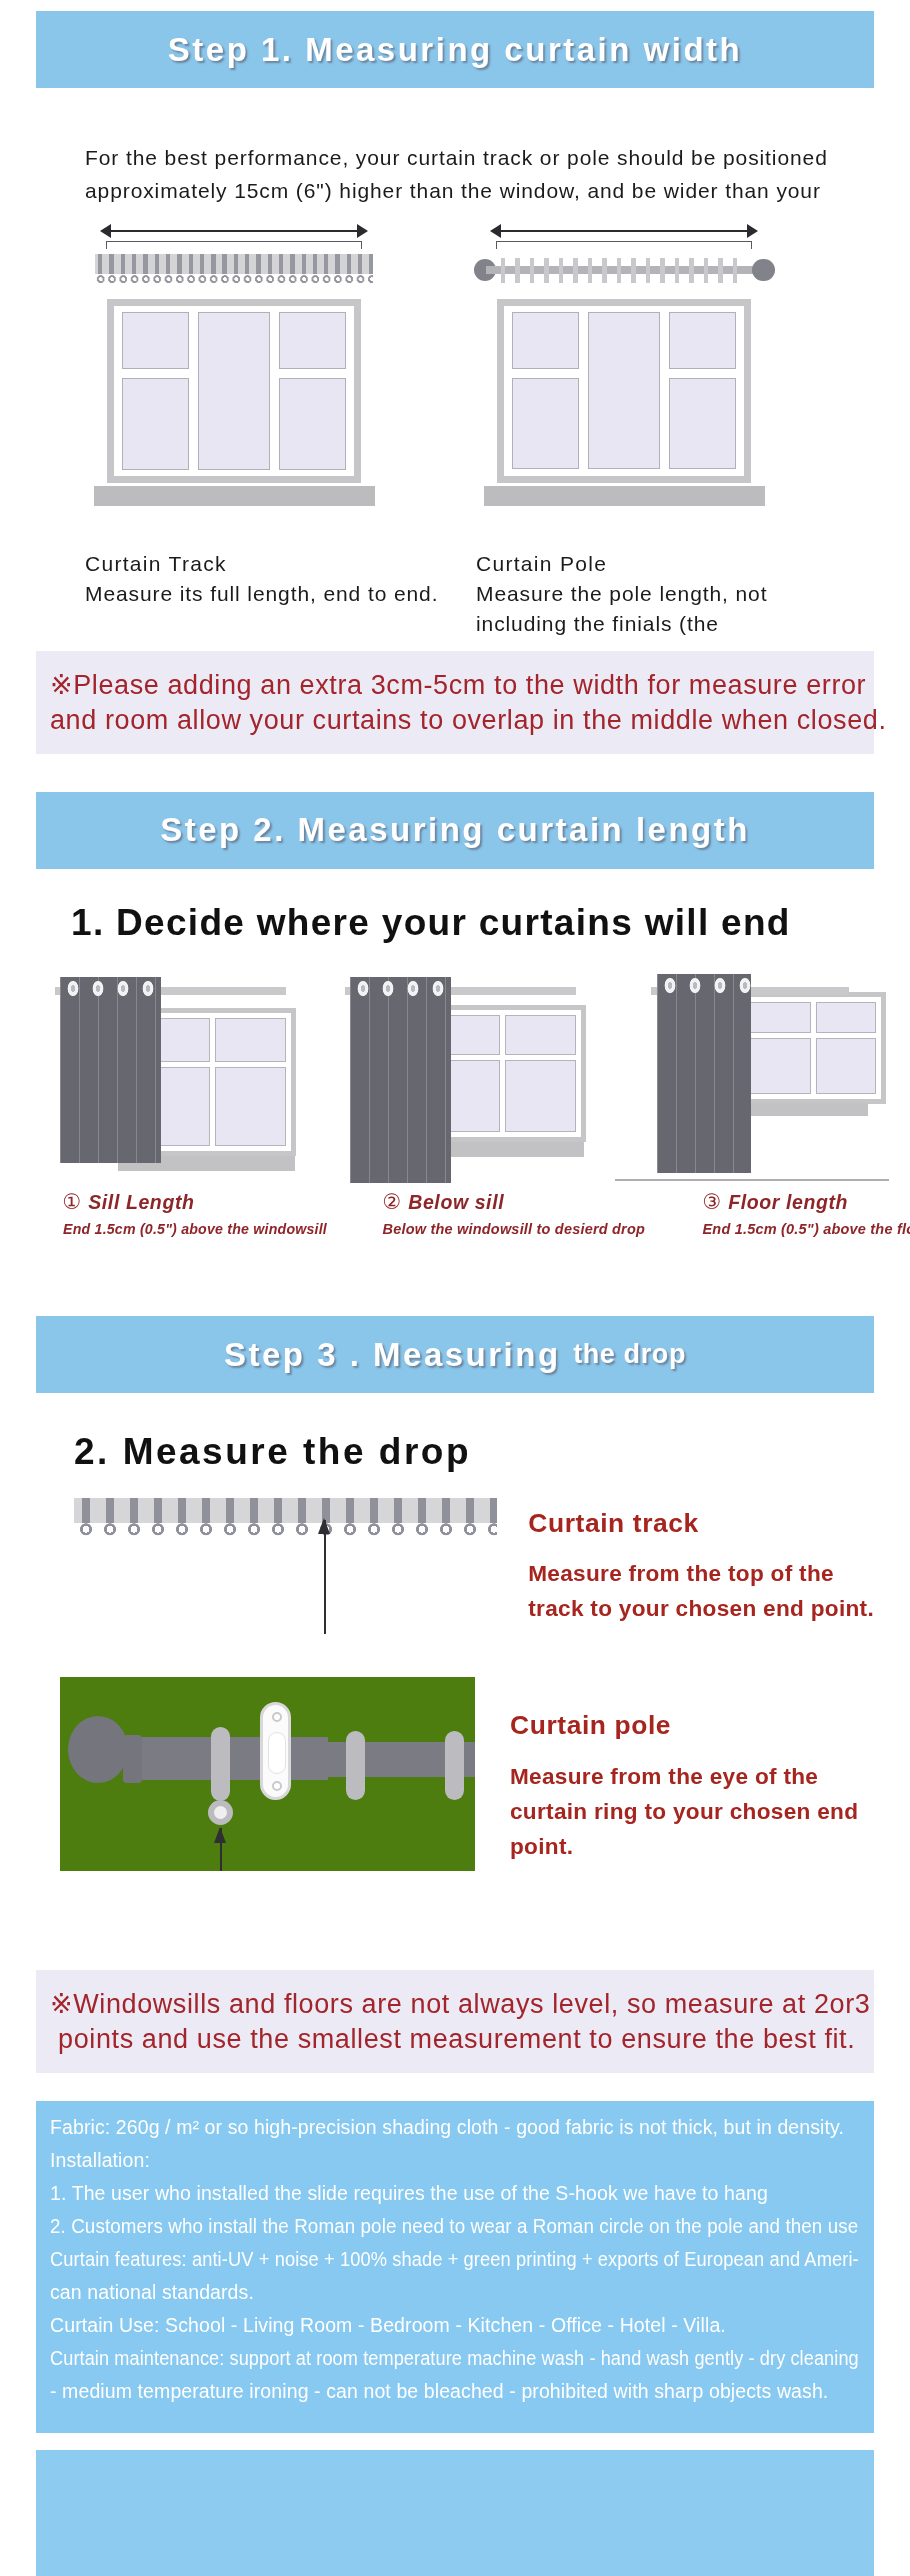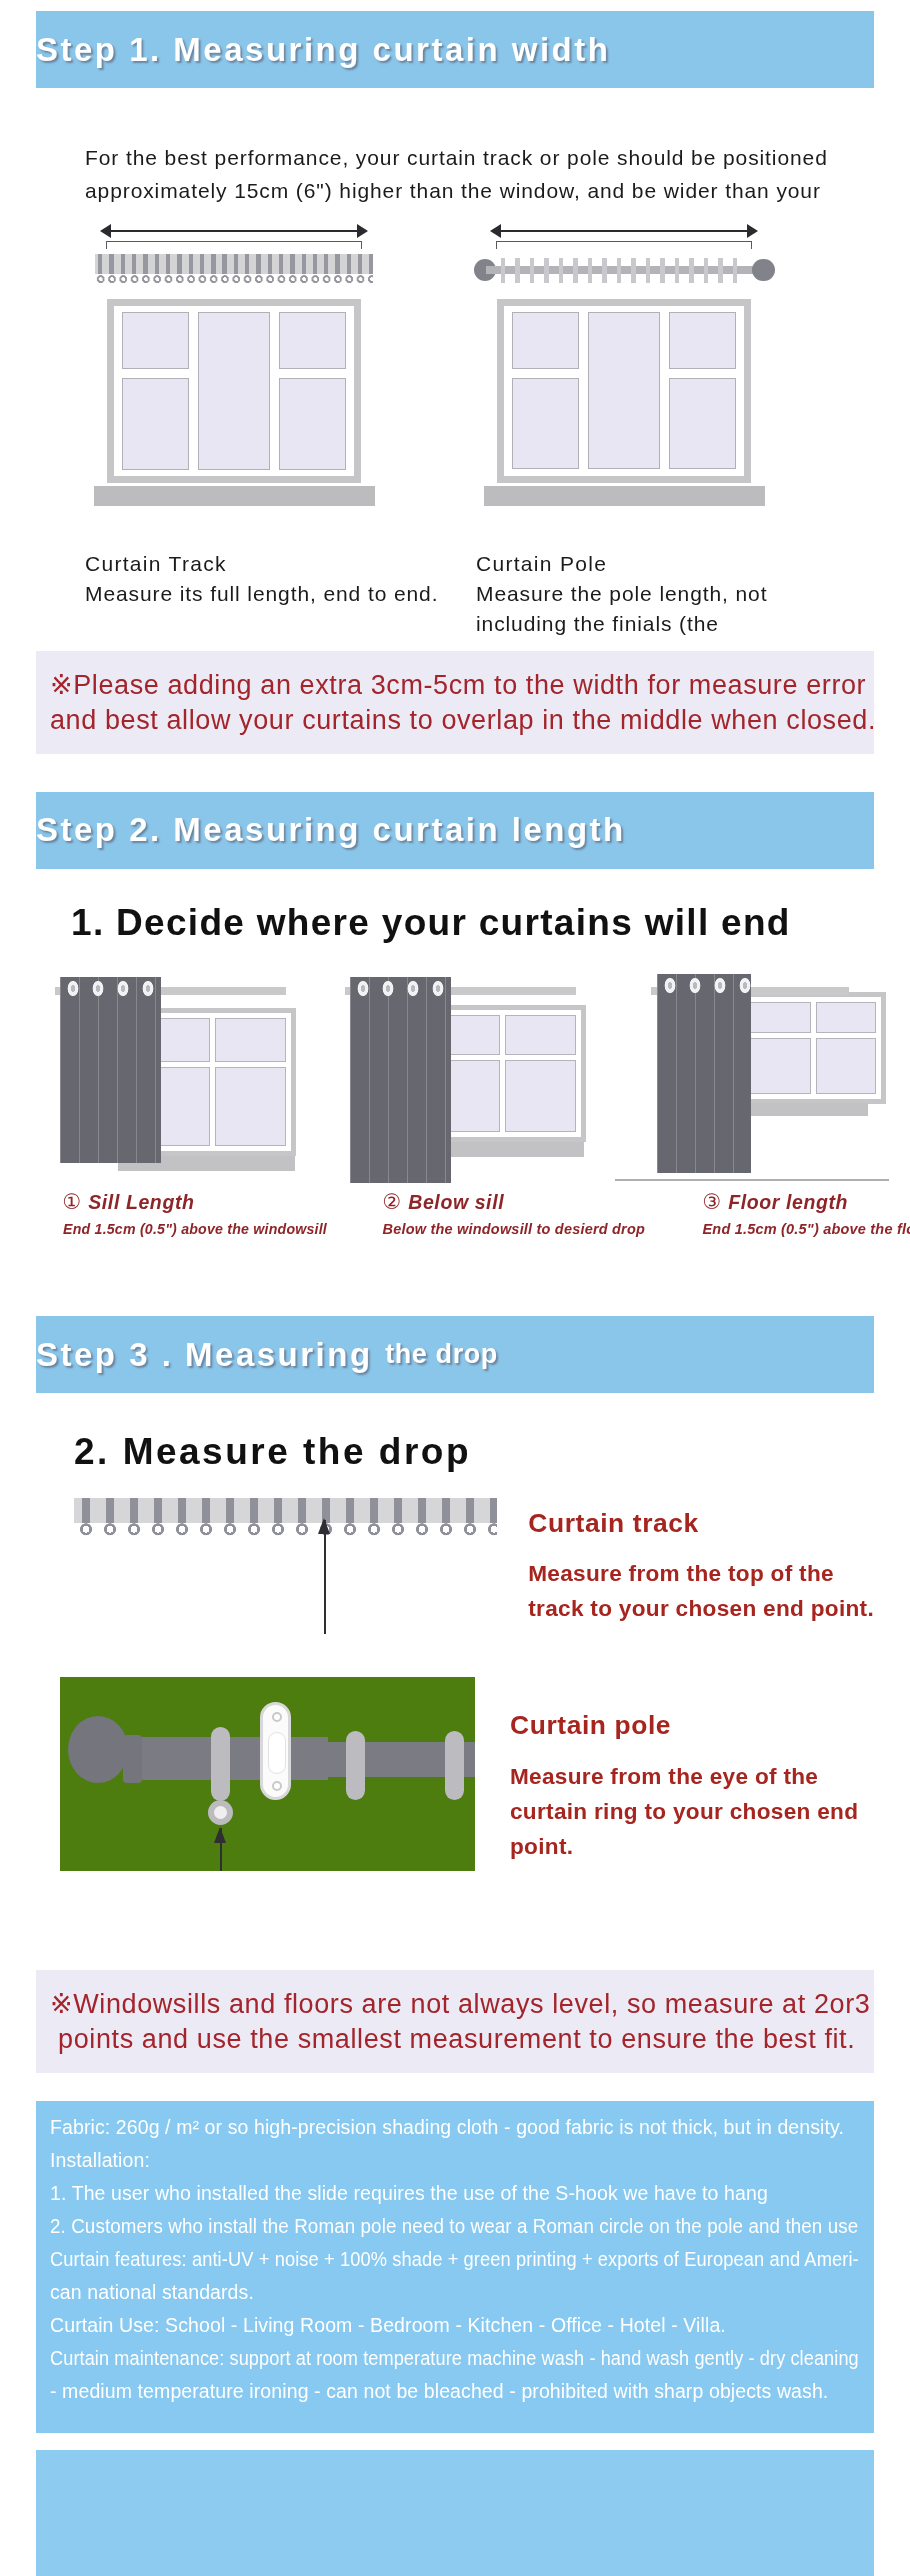--- a/index.html
+++ b/index.html
@@ -6,21 +6,21 @@
     --band-blue:#8ac5ea; --info-blue:#87c9f0; --bottom-blue:#8dcbf0;
     --note-pink:#ecebf5; --note-red:#a3242b; --accent-red:#a6251f;
     --label-red:#8e2528; --text-dark:#1b1b1b;
   }
   *{box-sizing:border-box;margin:0;padding:0;}
   html,body{background:#ffffff;}
   body{font-family:"Liberation Sans","DejaVu Sans",sans-serif;}
   #page{position:relative;width:910px;height:2576px;background:#fff;overflow:hidden;padding:11.3px 36px 0;}
 
   
-  .band{height:77px;background:var(--band-blue);display:flex;align-items:center;}
+  .band{height:77px;background:var(--band-blue);display:flex;align-items:center;justify-content:center;}
   .band-text{color:#fff;font-size:33px;font-weight:bold;letter-spacing:2.5px;
     text-shadow:1.9px 1.9px 1.9px rgba(80,80,95,.55);white-space:pre;}
   .band-sub{font-size:27px;letter-spacing:0.6px;margin-left:12.6px;}
 
   
   .intro{margin:53px 0 0 49px;width:748px;}
   .text-line{display:block;white-space:pre;}
   .intro .text-line{font-size:21px;color:var(--text-dark);letter-spacing:0.9px;line-height:33px;font-weight:500;}
 
   
@@ -206,21 +206,21 @@
     </div>
     <div class="caption-col">
       <div class="caption-title">Curtain Pole</div>
       <span class="text-line">Measure the pole length, not</span>
       <span class="text-line">including the finials (the</span>
     </div>
   </div>
 
   <div class="note-box">
     <span class="text-line">※Please adding an extra 3cm-5cm to the width for measure error</span>
-    <span class="text-line">and best allow your curtains to overlap in the middle when closed.</span>
+    <span class="text-line">and room allow your curtains to overlap in the middle when closed.</span>
   </div>
 
   <div class="band" style="margin-top:38px;">
     <span class="band-text">Step 2. Measuring curtain length</span>
   </div>
 
   <div class="h-black h1a">1. Decide where your curtains will end</div>
 
   <div class="curtain-row">
     <div class="cd cd1">

